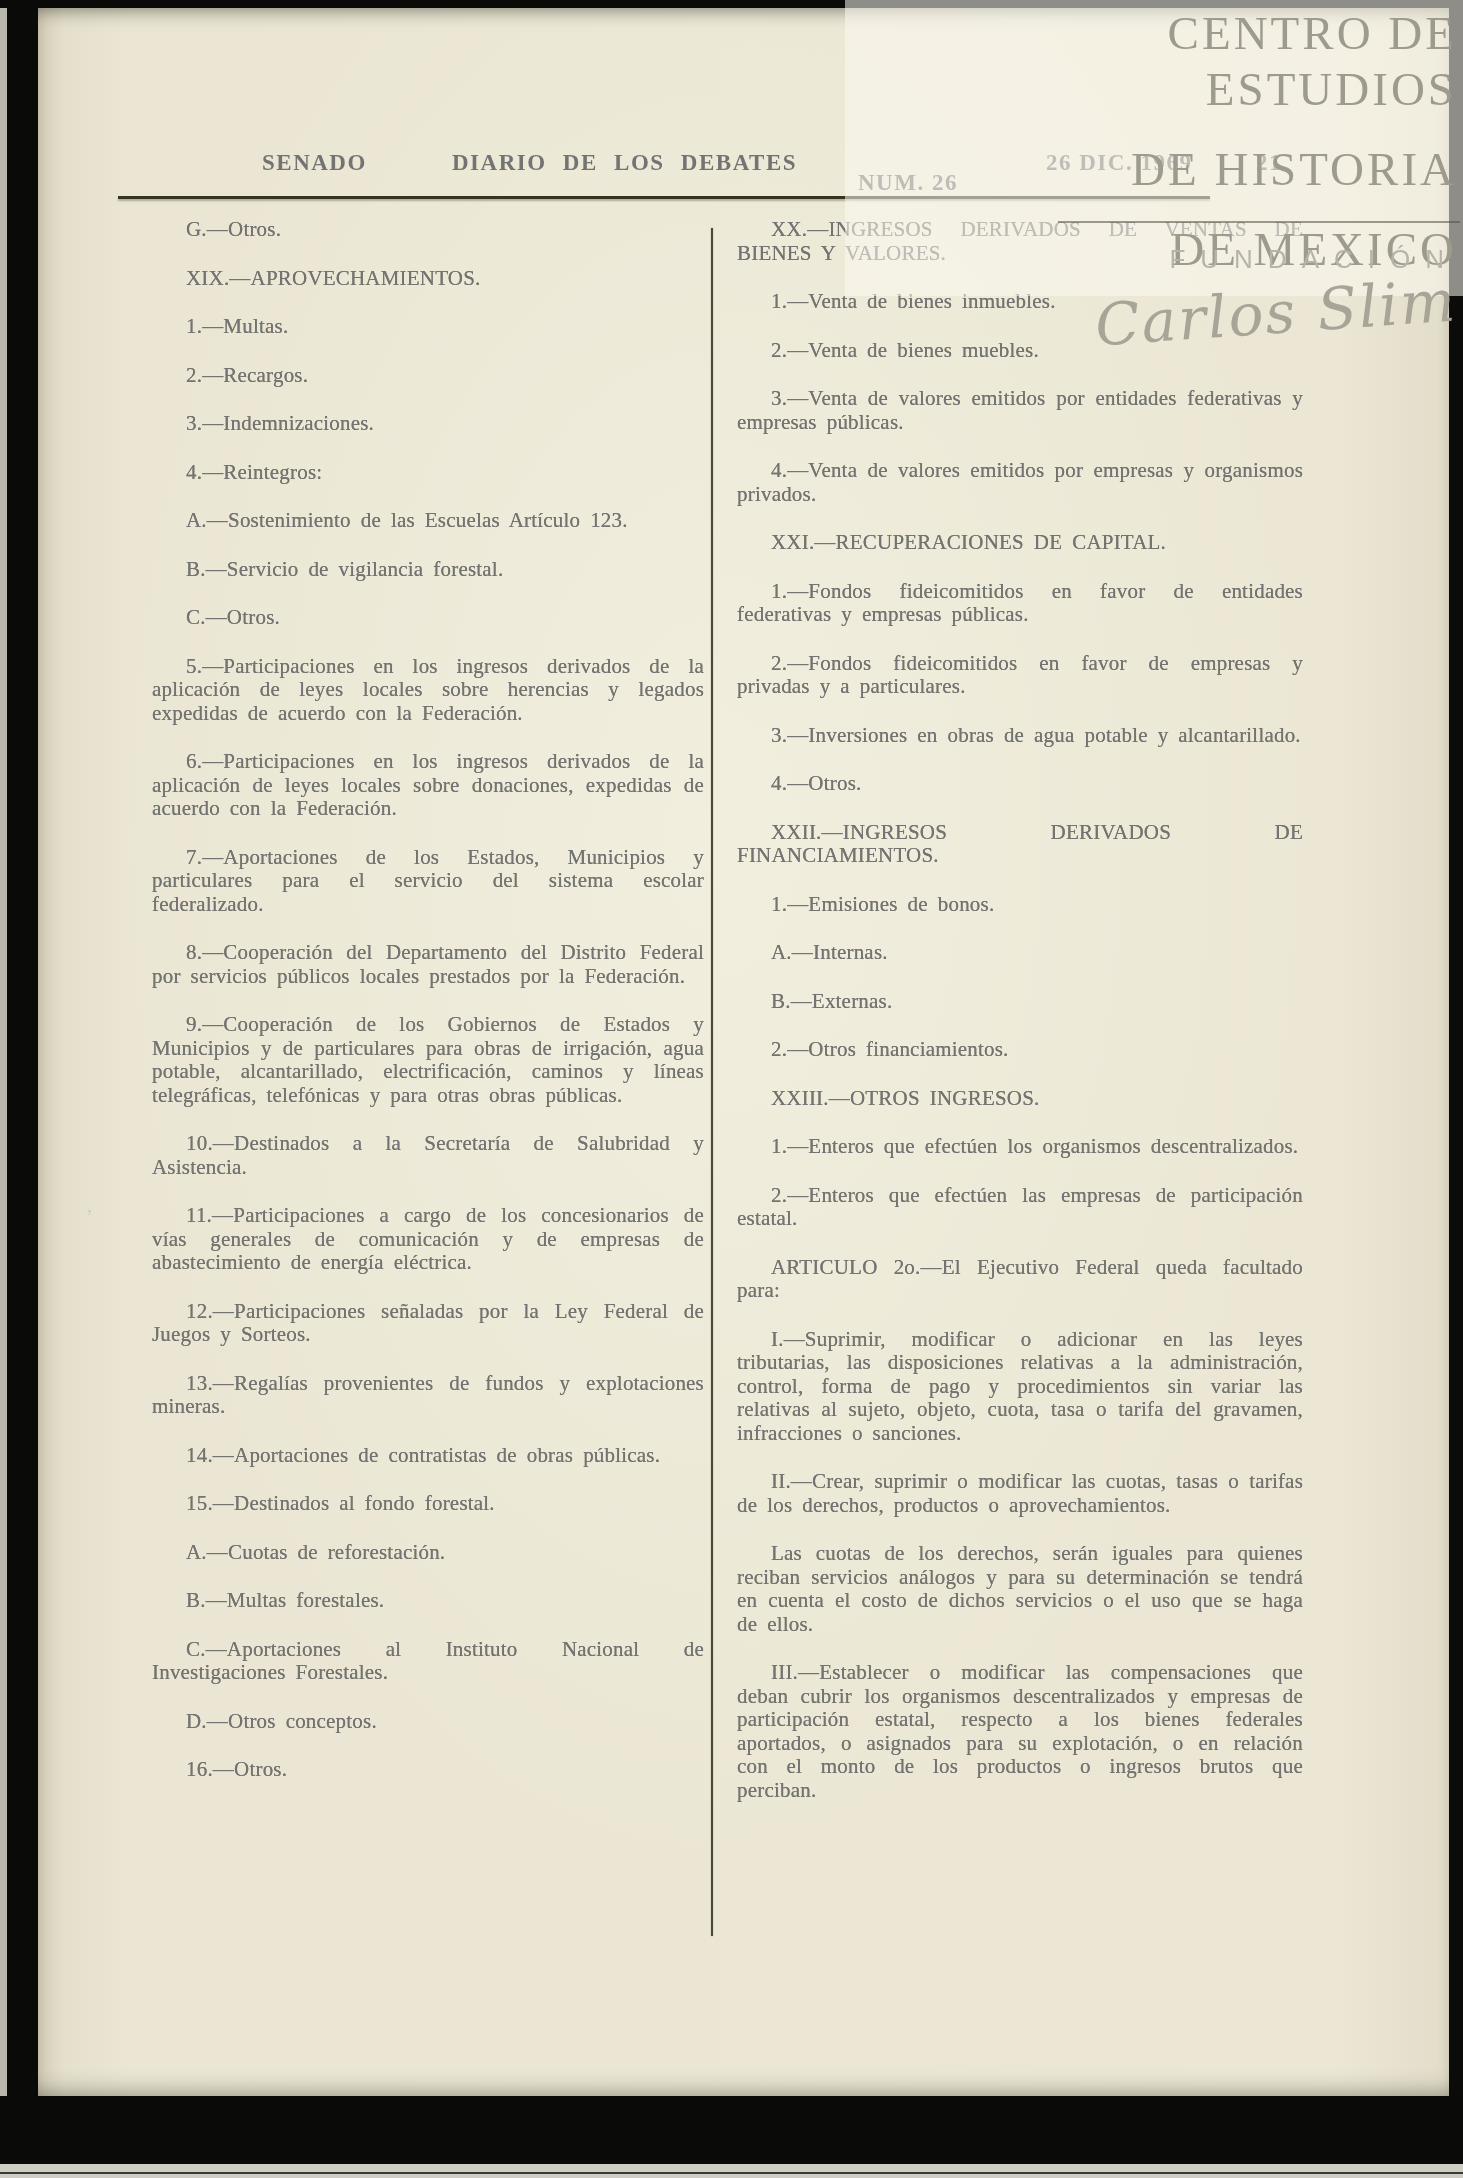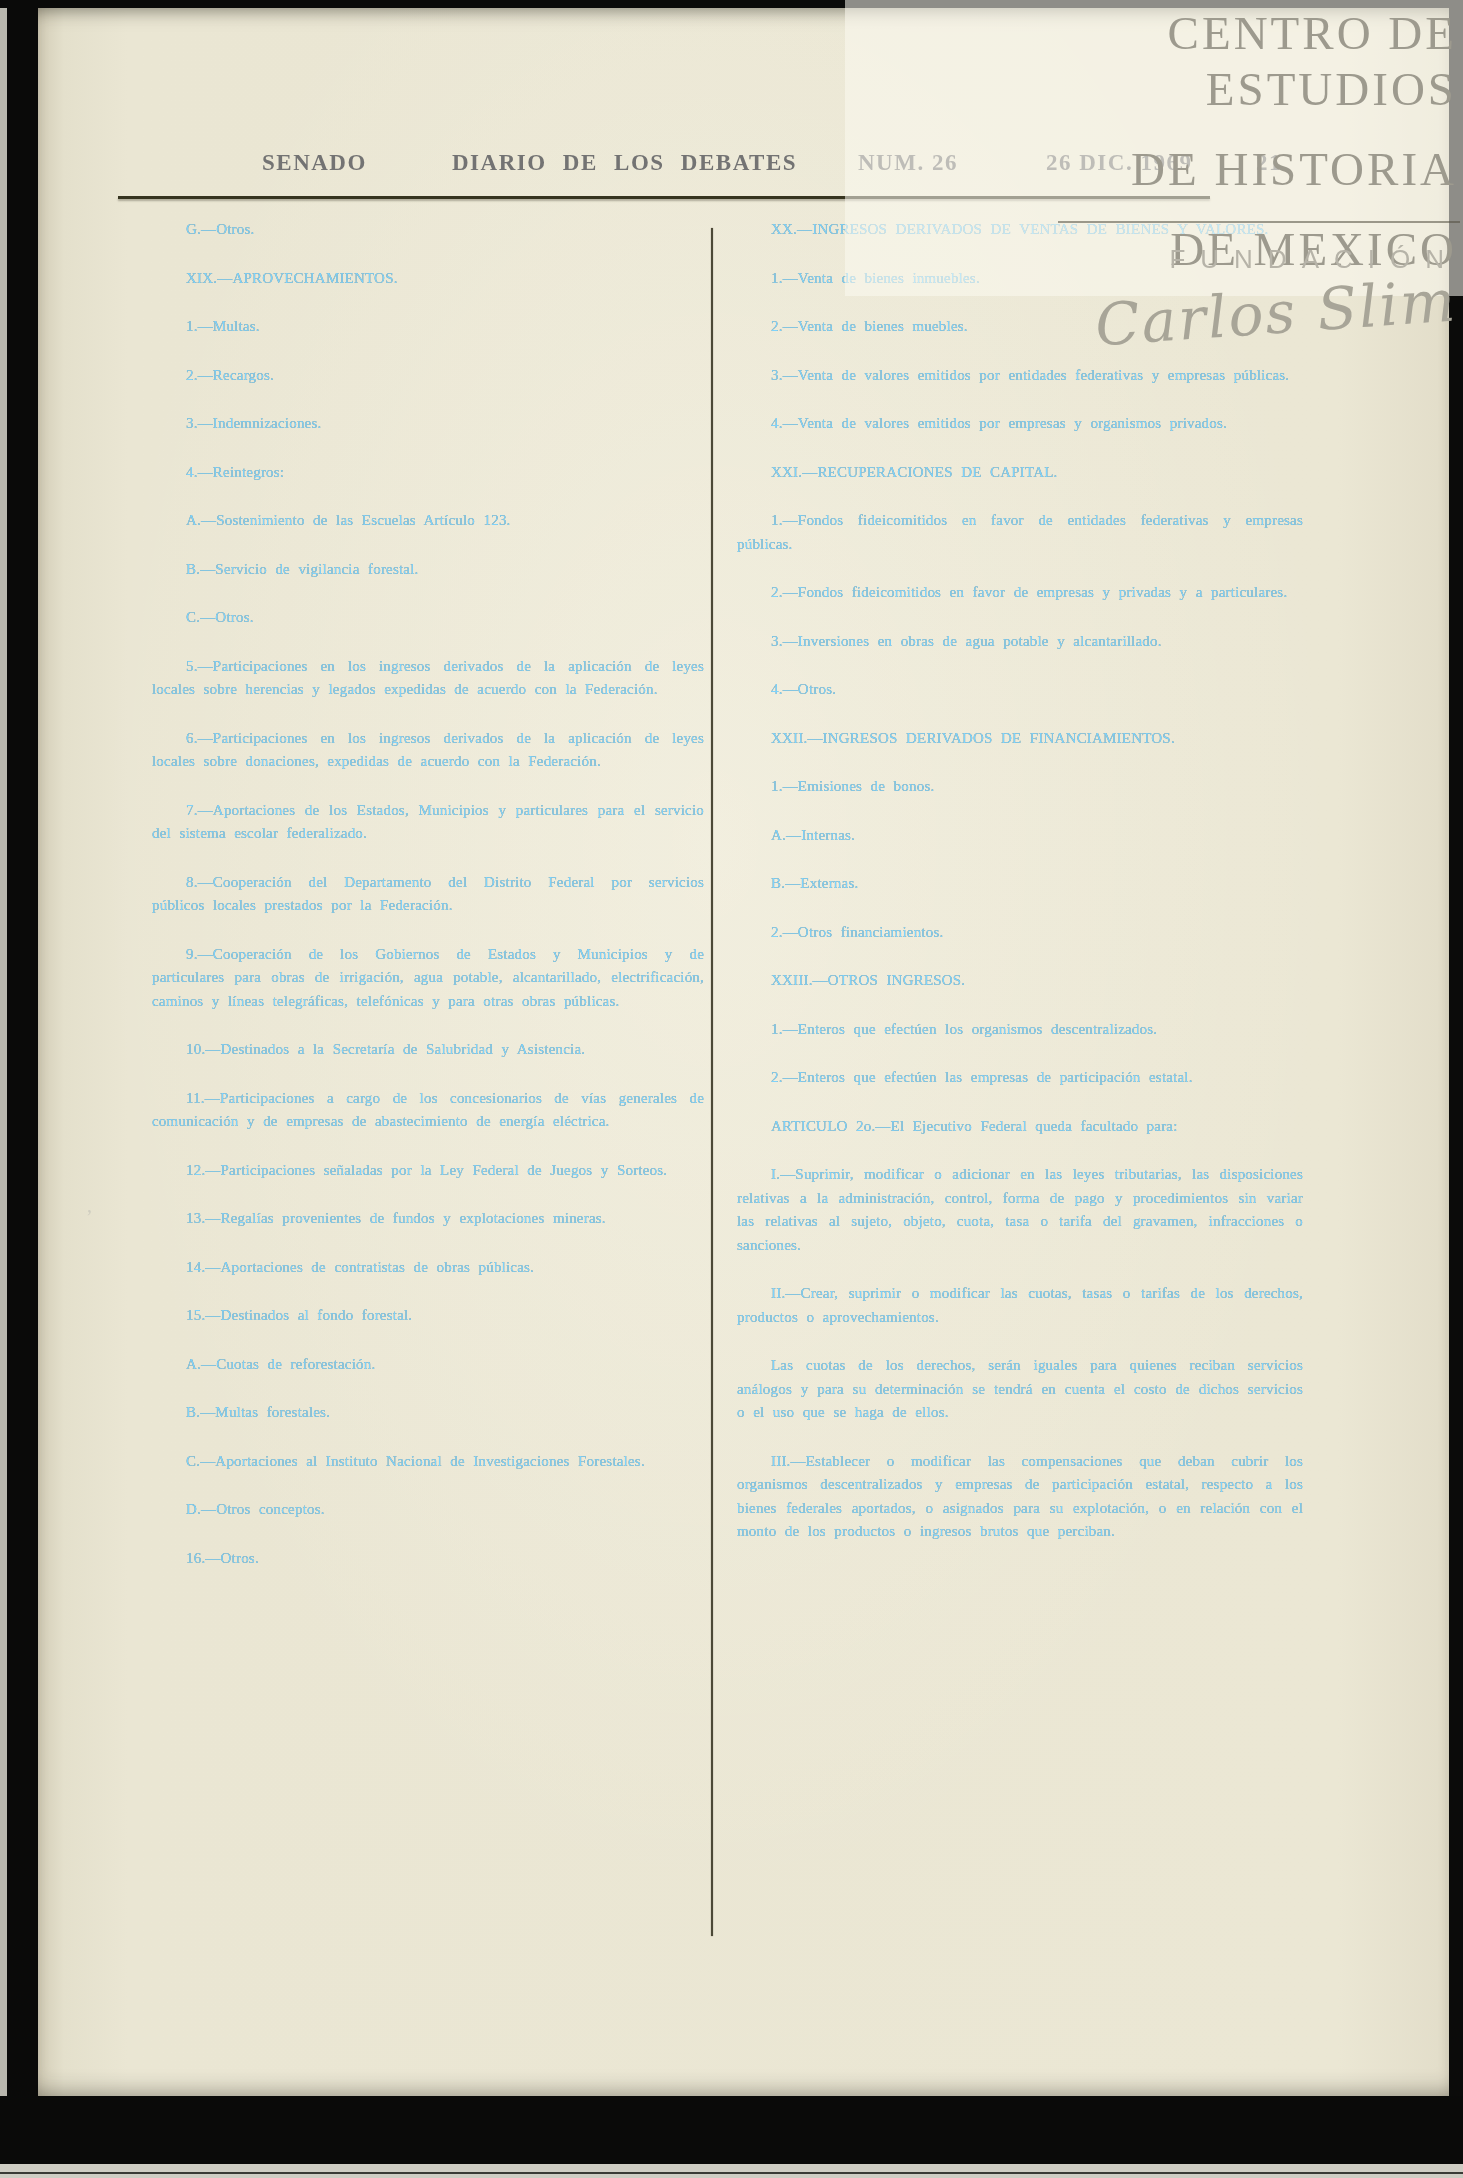--- a/index.html
+++ b/index.html
@@ -17,27 +17,27 @@
   .paper{position:absolute;left:38px;top:8px;width:1411px;height:2088px;
          background:
            radial-gradient(ellipse at 48% 40%, rgba(255,253,243,0.35) 0%, rgba(255,253,243,0) 60%),
            linear-gradient(90deg, #d3cdb7 0px, #e4e0cc 26px, #eae6d3 90px, #ebe7d4 1300px, #e2ddc9 1411px),
            #e9e5d2;
          box-shadow: inset 0 14px 18px -12px rgba(40,38,28,0.55), inset 0 -16px 22px -14px rgba(40,38,28,0.45);}
   
   .hdr{position:absolute;top:150px;font-weight:bold;color:#737373;font-size:23px;letter-spacing:1.5px;white-space:nowrap;}
   .hdr-pub{left:262px;}
   .hdr-title{left:452px;word-spacing:9px;}
-  .hdr-num{left:858px;}
+  .hdr-num{left:858px;margin-top:20px;}
   .hdr-date{left:1046px;}
   .hdr-page{left:1256px;}
   .hrule{position:absolute;left:118px;top:196px;width:1092px;height:3px;background:#36341f;
          box-shadow:0 2px 2px rgba(60,58,40,0.35);}
   
-  .col{position:absolute;color:#7dd3fc;font-size:15px;line-height:23.5px;letter-spacing:0.2px;
+  .col{position:absolute;color:#737373;font-size:21px;line-height:23.5px;letter-spacing:0.2px;
        text-shadow:0 0 0.5px rgba(62,60,47,0.65);}
   .col-left{left:152px;top:218px;width:552px;}
   .col-right{left:737px;top:218px;width:566px;}
   .para{margin:0 0 25px 0;text-indent:34px;text-align:justify;word-spacing:4.5px;}
   .vdivider{position:absolute;left:711px;top:228px;width:2px;height:1708px;background:#4c4937;
             box-shadow:0 0 1px rgba(40,38,28,0.8);}
   
   .watermark{position:absolute;left:845px;top:0;width:618px;height:296px;
              background:rgba(252,249,240,0.55);z-index:20;}
   .wm-line{position:absolute;right:6px;white-space:nowrap;color:#9d9a8e;font-size:47px;

